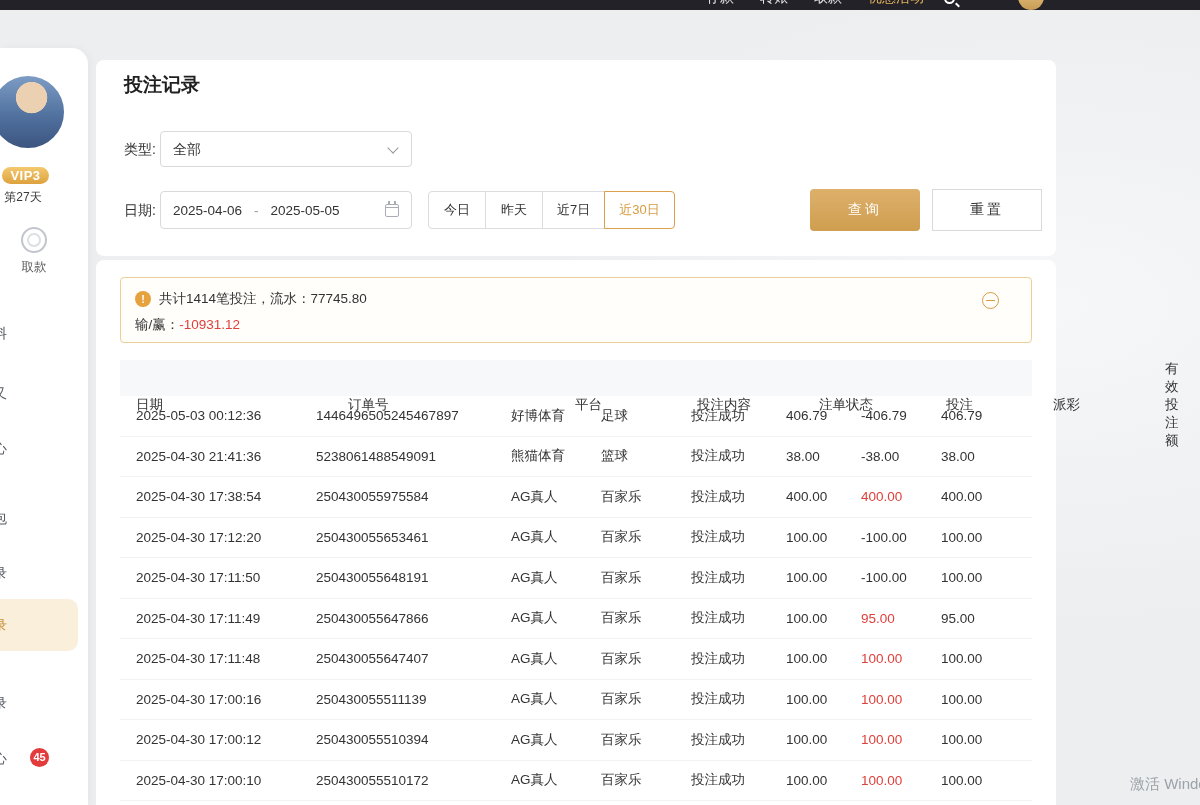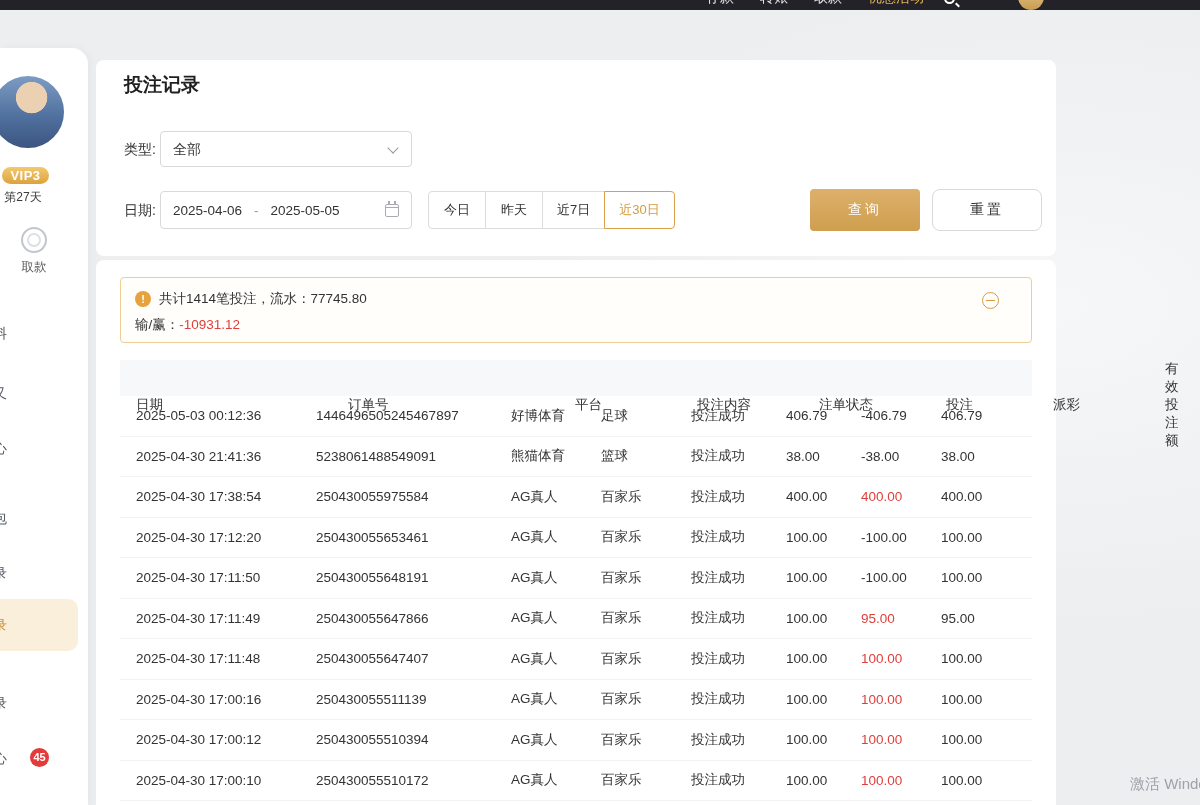--- a/index.html
+++ b/index.html
@@ -66,21 +66,21 @@
 
   .quick { position:absolute; left:332px; top:131px; display:flex; }
   .qbtn { height:38px; background:#fff; border:1px solid #dcdcdc; font-size:13px; color:#333;
     margin-left:-1px; cursor:pointer; font-family:inherit; padding:0 14px; min-width:58px; }
   .qbtn:nth-of-type(1){ margin-left:0; border-radius:4px 0 0 4px; }
   .qbtn:last-of-type{ border-radius:0 4px 4px 0; }
   .qbtn.active { color:#d79b3f; border:1px solid #dca04c; position:relative; z-index:2; }
 
   .btn-search { position:absolute; left:714px; top:129px; width:110px; height:42px; border:none; border-radius:4px;
     background:linear-gradient(180deg,#ddb06b,#cf9e4f); color:#fff; font-size:14px; letter-spacing:3px; cursor:pointer; font-family:inherit; }
-  .btn-reset { position:absolute; left:836px; top:129px; width:110px; height:42px; border:1px solid #d9d9d9; border-radius:8px;
+  .btn-reset { position:absolute; left:836px; top:129px; width:110px; height:42px; border:1px solid #d9d9d9; border-radius:0;
     background:#fff; color:#333; font-size:14px; letter-spacing:3px; cursor:pointer; font-family:Liberation Serif, serif; }
 
   
   .summary { position:absolute; left:24px; top:17px; width:912px; height:66px; border:1px solid #eccf96; border-radius:4px; background:#fffefb; }
   .info-icon { position:absolute; left:14px; top:13px; width:16px; height:16px; border-radius:50%; background:#e6a23c;
     color:#fff; font-size:11px; font-weight:bold; text-align:center; line-height:16px; }
   .sum-line1 { position:absolute; left:38px; top:12px; font-size:13.5px; color:#333; }
   .sum-line2 { position:absolute; left:14px; top:38px; font-size:13.5px; color:#333; }
   .neg { color:#e0403c; }
   .minus-icon { position:absolute; right:32px; top:14px; width:17px; height:17px; border:1.5px solid #d79b3f; border-radius:50%; cursor:pointer; }

